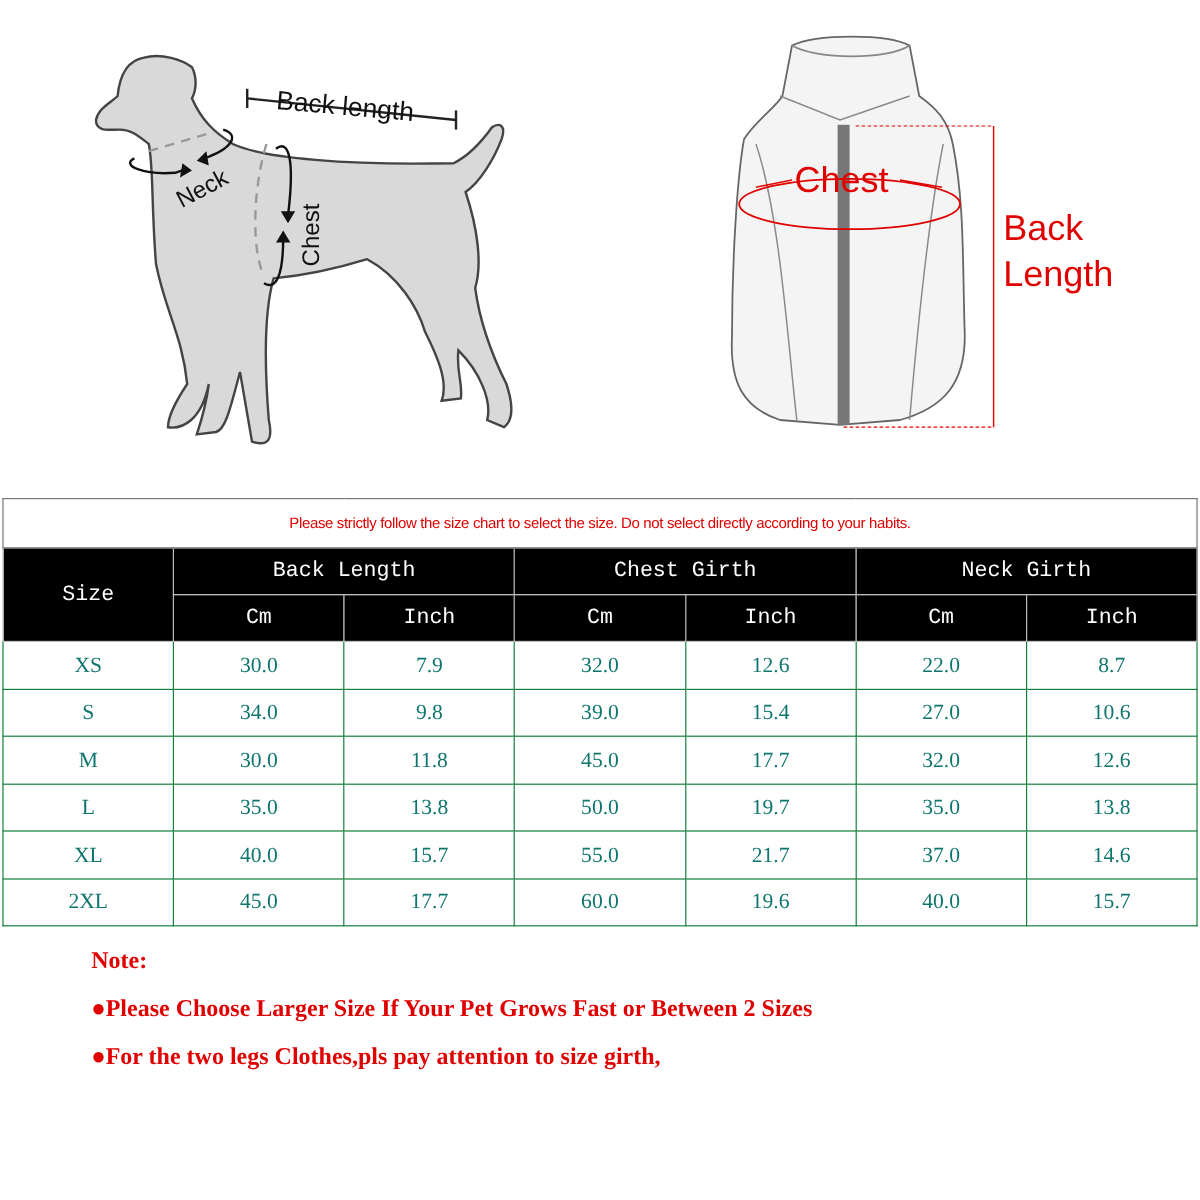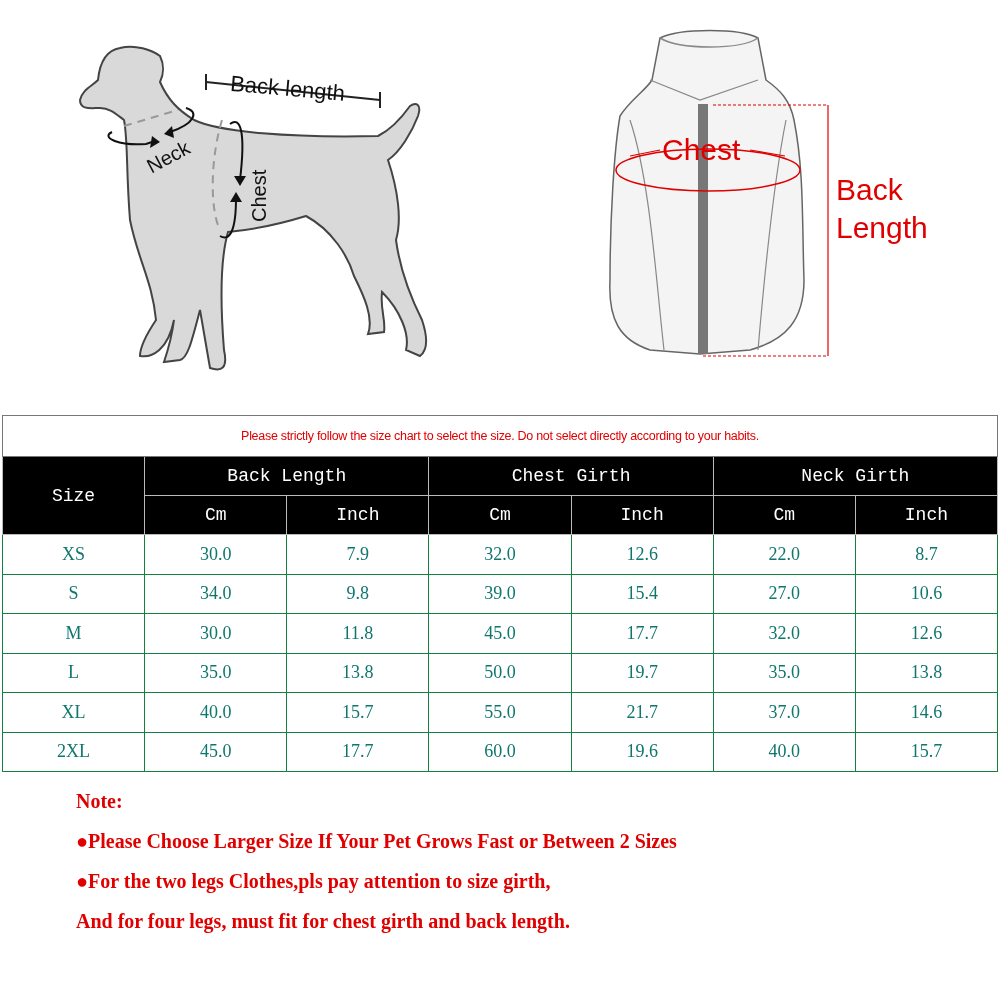--- a/index.html
+++ b/index.html
@@ -137,14 +137,13 @@
       <td class="cell">15.7</td>
     </tr>
   </tbody>
     </table>
 </div>
 
 <div class="notes">
   <div>Note:</div>
   <div>●Please Choose Larger Size If Your Pet Grows Fast or Between 2 Sizes</div>
   <div>●For the two legs Clothes,pls pay attention to size girth,</div>
-  <div>And for four legs, must fit for chest girth and back length.</div>
 </div>
 
 </body></html>

